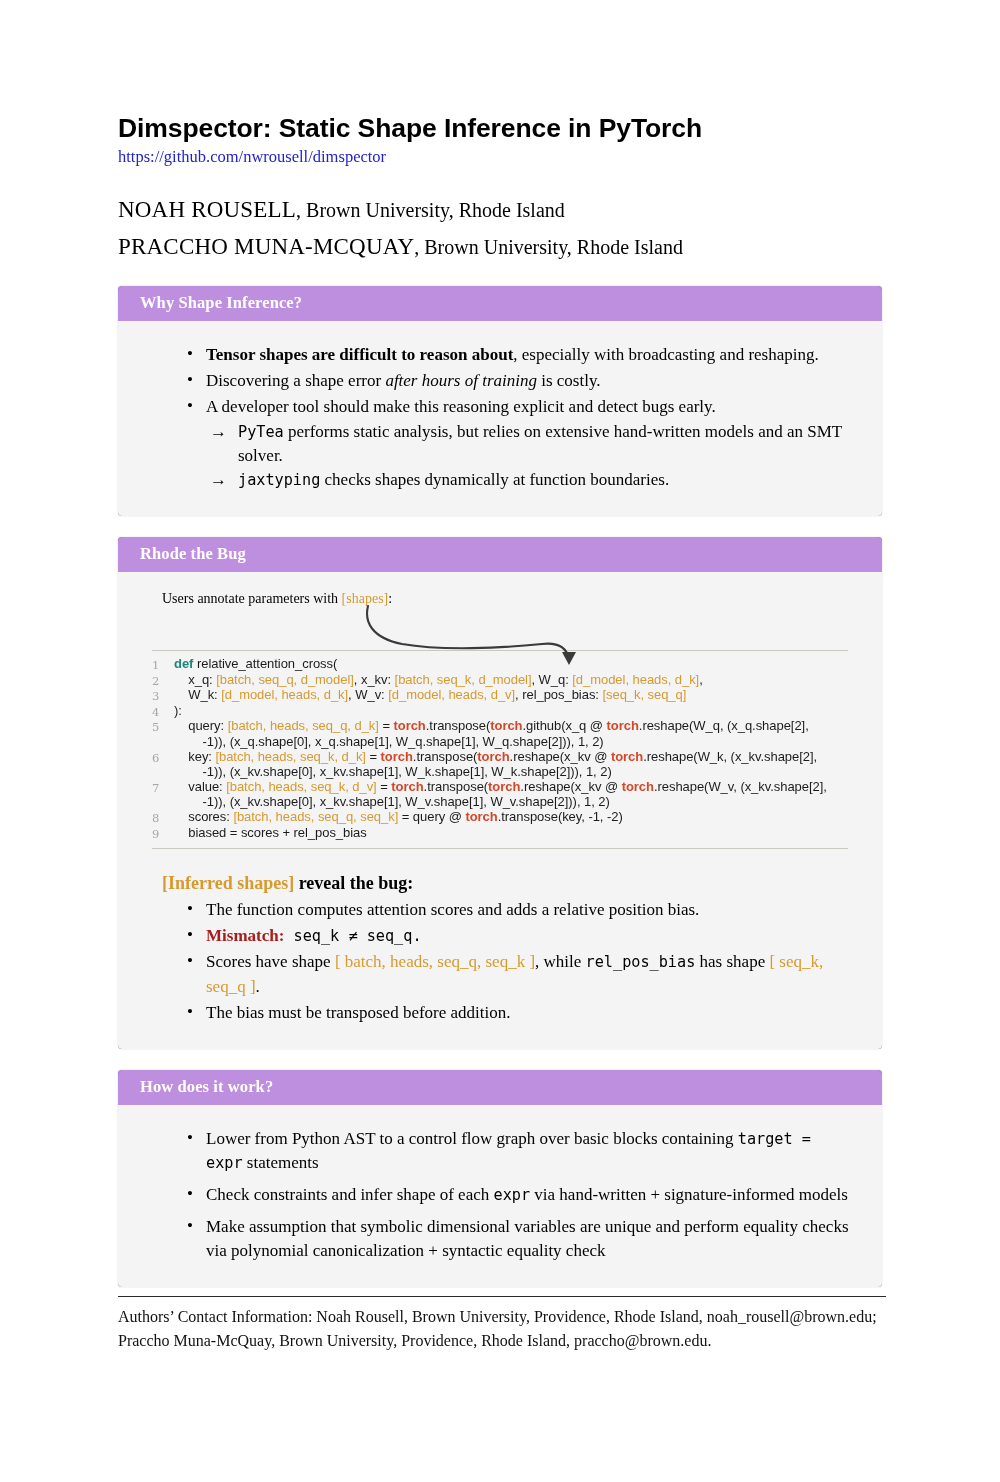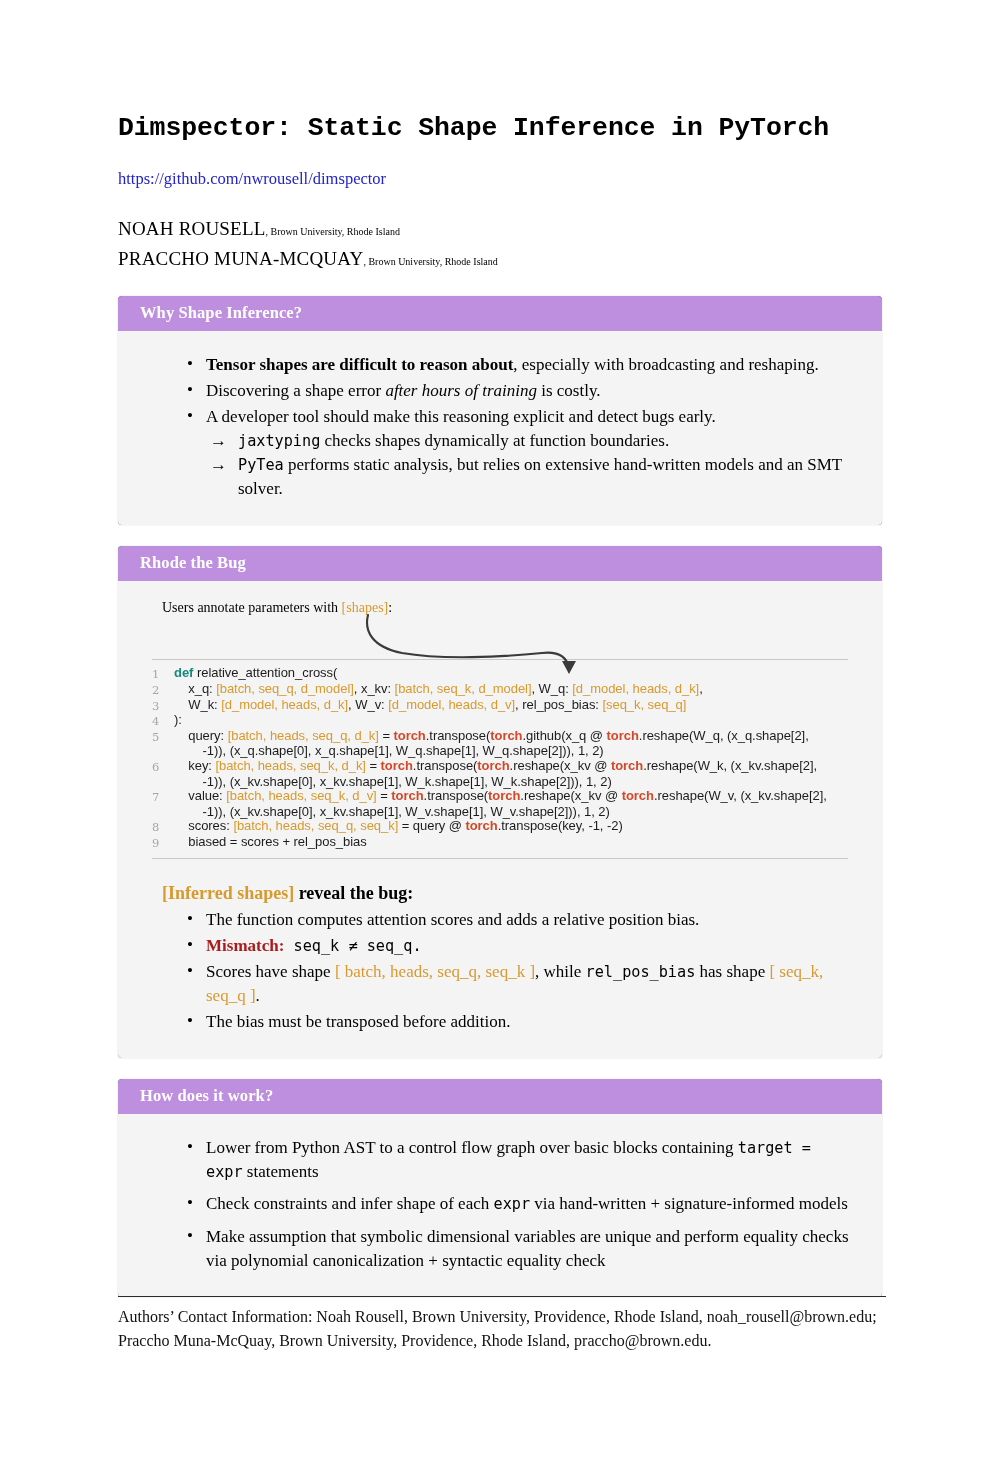--- a/index.html
+++ b/index.html
@@ -23,49 +23,49 @@
   }
   .content {
     position: absolute;
     left: 118px;
     top: 0;
     width: 764px;
   }
 
   
   .doc-title {
-    font-family: Liberation Mono, monospace;
+    font-family: Liberation Sans, sans-serif;
     font-weight: bold;
     font-size: 26.5px;
     letter-spacing: -0.1px;
     line-height: 1.15;
     margin: 0;
     padding-top: 113px;
   }
   .doc-url {
     font-size: 16.5px;
     color: #2222cc;
-    margin-top: 26px;
+    margin-top: 4px;
     display: block;
     text-decoration: none;
     cursor: pointer;
   }
   .authors {
     margin-top: 25px;
     line-height: 1.58;
   }
   .author-line {
     font-size: 15.5px;
   }
   .author-name {
-    font-size: 19px;
+    font-size: 23px;
     letter-spacing: 0.2px;
   }
   .author-aff {
-    font-size: 10px;
+    font-size: 20px;
   }
 
   
   .panel {
     margin-top: 21px;
     border-radius: 4px;
     overflow: hidden;
     background: #0c4a6e;
     box-shadow: 0 0 0 0.6px #ececec;
   }
@@ -240,24 +240,24 @@
           <li>
             <span class="b">Tensor shapes are difficult to reason about</span><span>, especially with broadcasting and reshaping.</span>
           </li>
           <li>
             <span>Discovering a shape error </span><span class="i">after hours of training</span><span> is costly.</span>
           </li>
           <li>
             <span>A developer tool should make this reasoning explicit and detect bugs early.</span>
             <ul class="arrows">
               <li>
-                <span class="mono-lg">jaxtyping</span><span> checks shapes dynamically at function boundaries.</span>
+                <span class="mono-lg">PyTea</span><span> performs static analysis, but relies on extensive hand-written models and an SMT solver.</span>
               </li>
               <li>
-                <span class="mono-lg">PyTea</span><span> performs static analysis, but relies on extensive hand-written models and an SMT solver.</span>
+                <span class="mono-lg">jaxtyping</span><span> checks shapes dynamically at function boundaries.</span>
               </li>
             </ul>
           </li>
         </ul>
       </div>
     </section>
 
     <section class="panel">
       <div class="panel-header">Rhode the Bug</div>
       <div class="panel-body">

